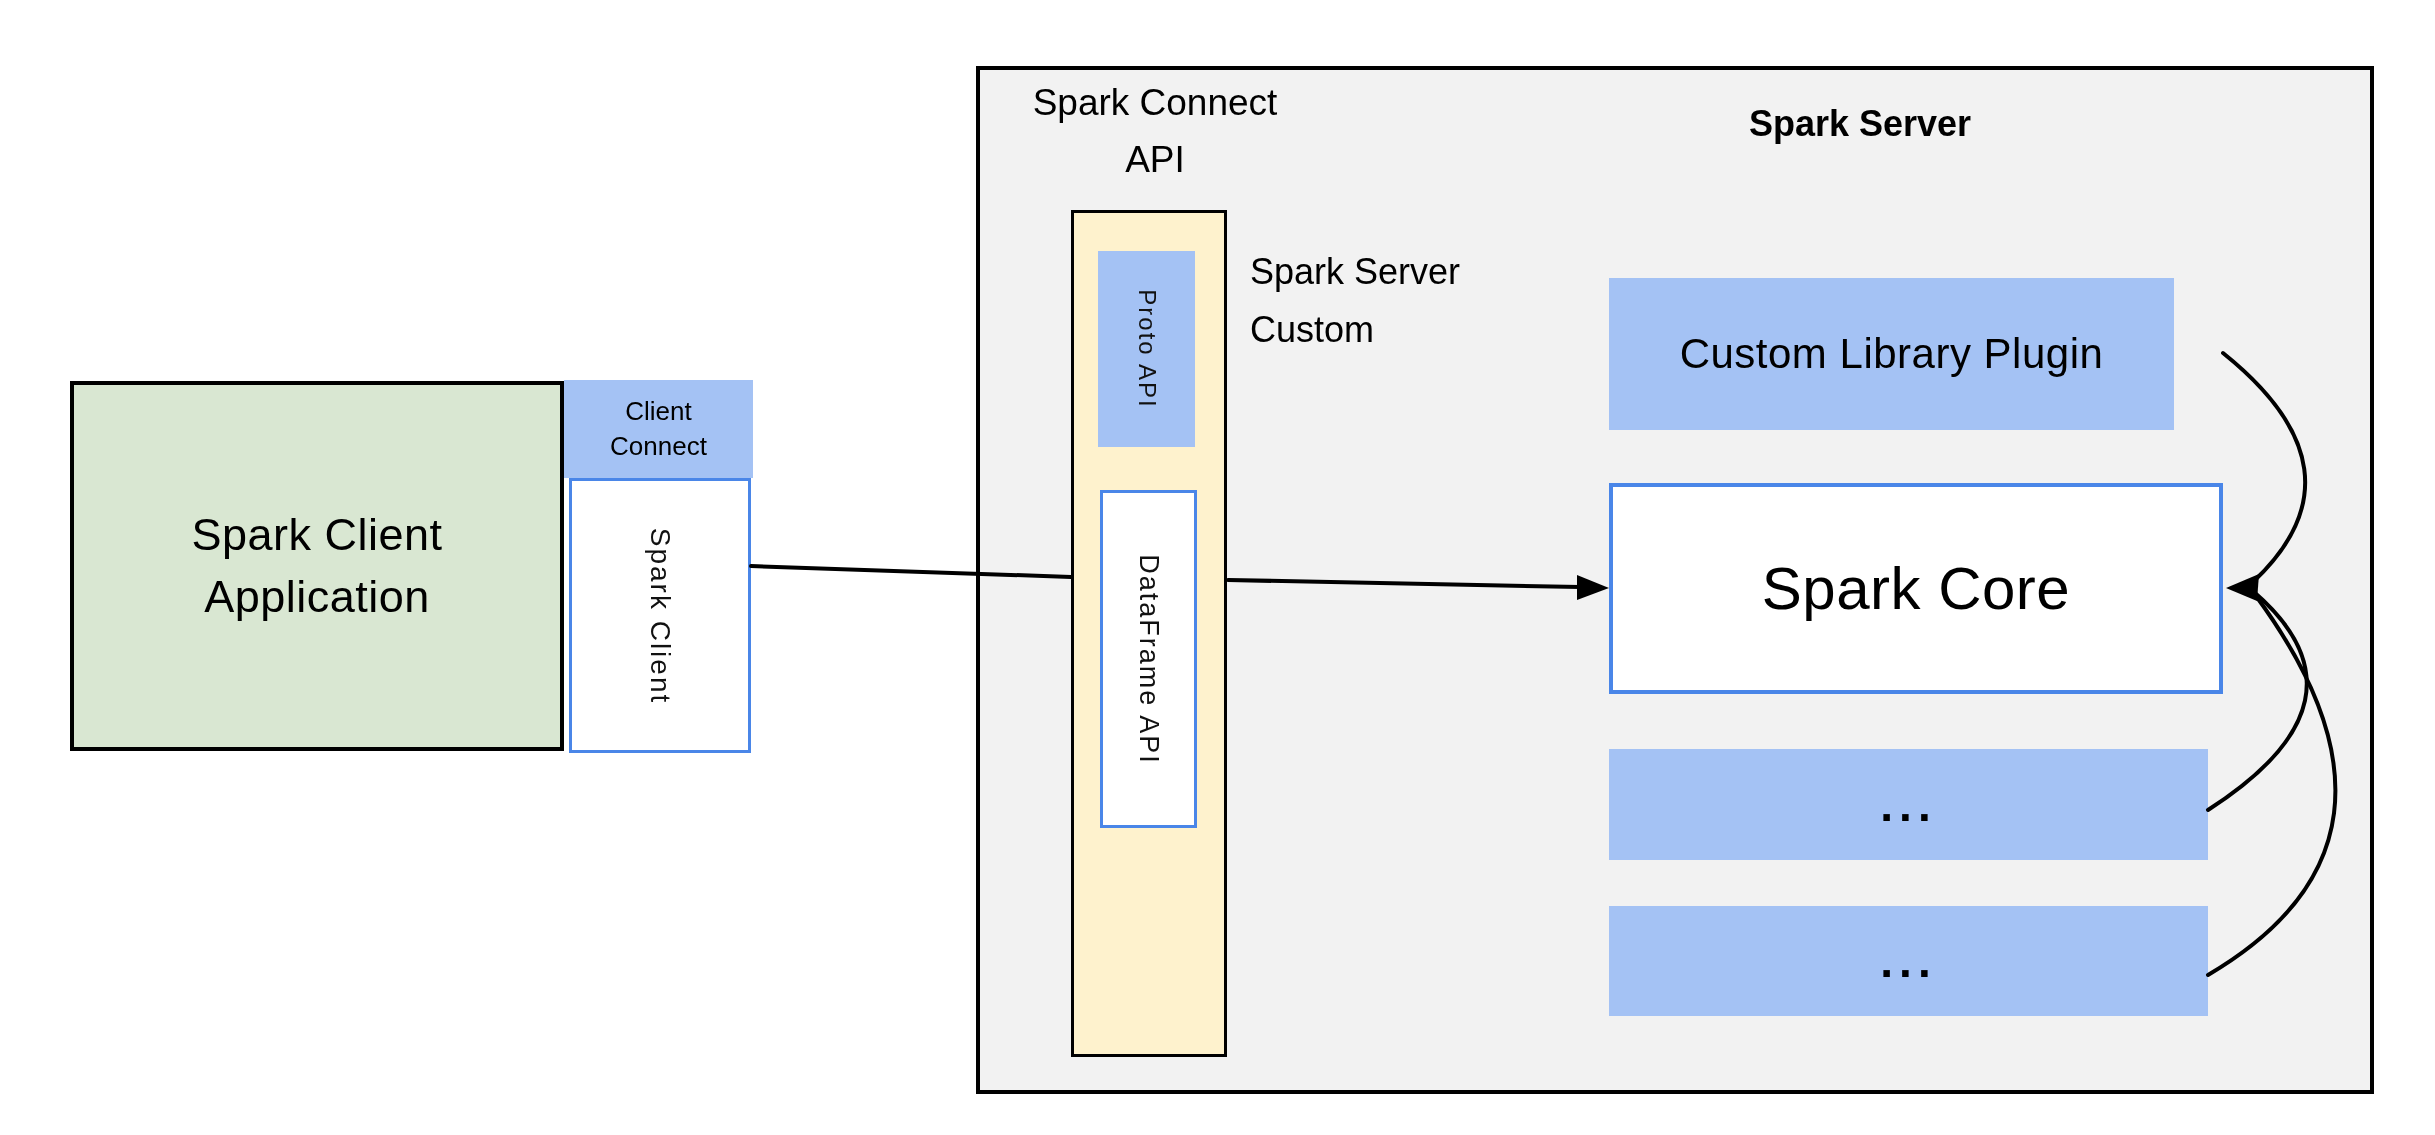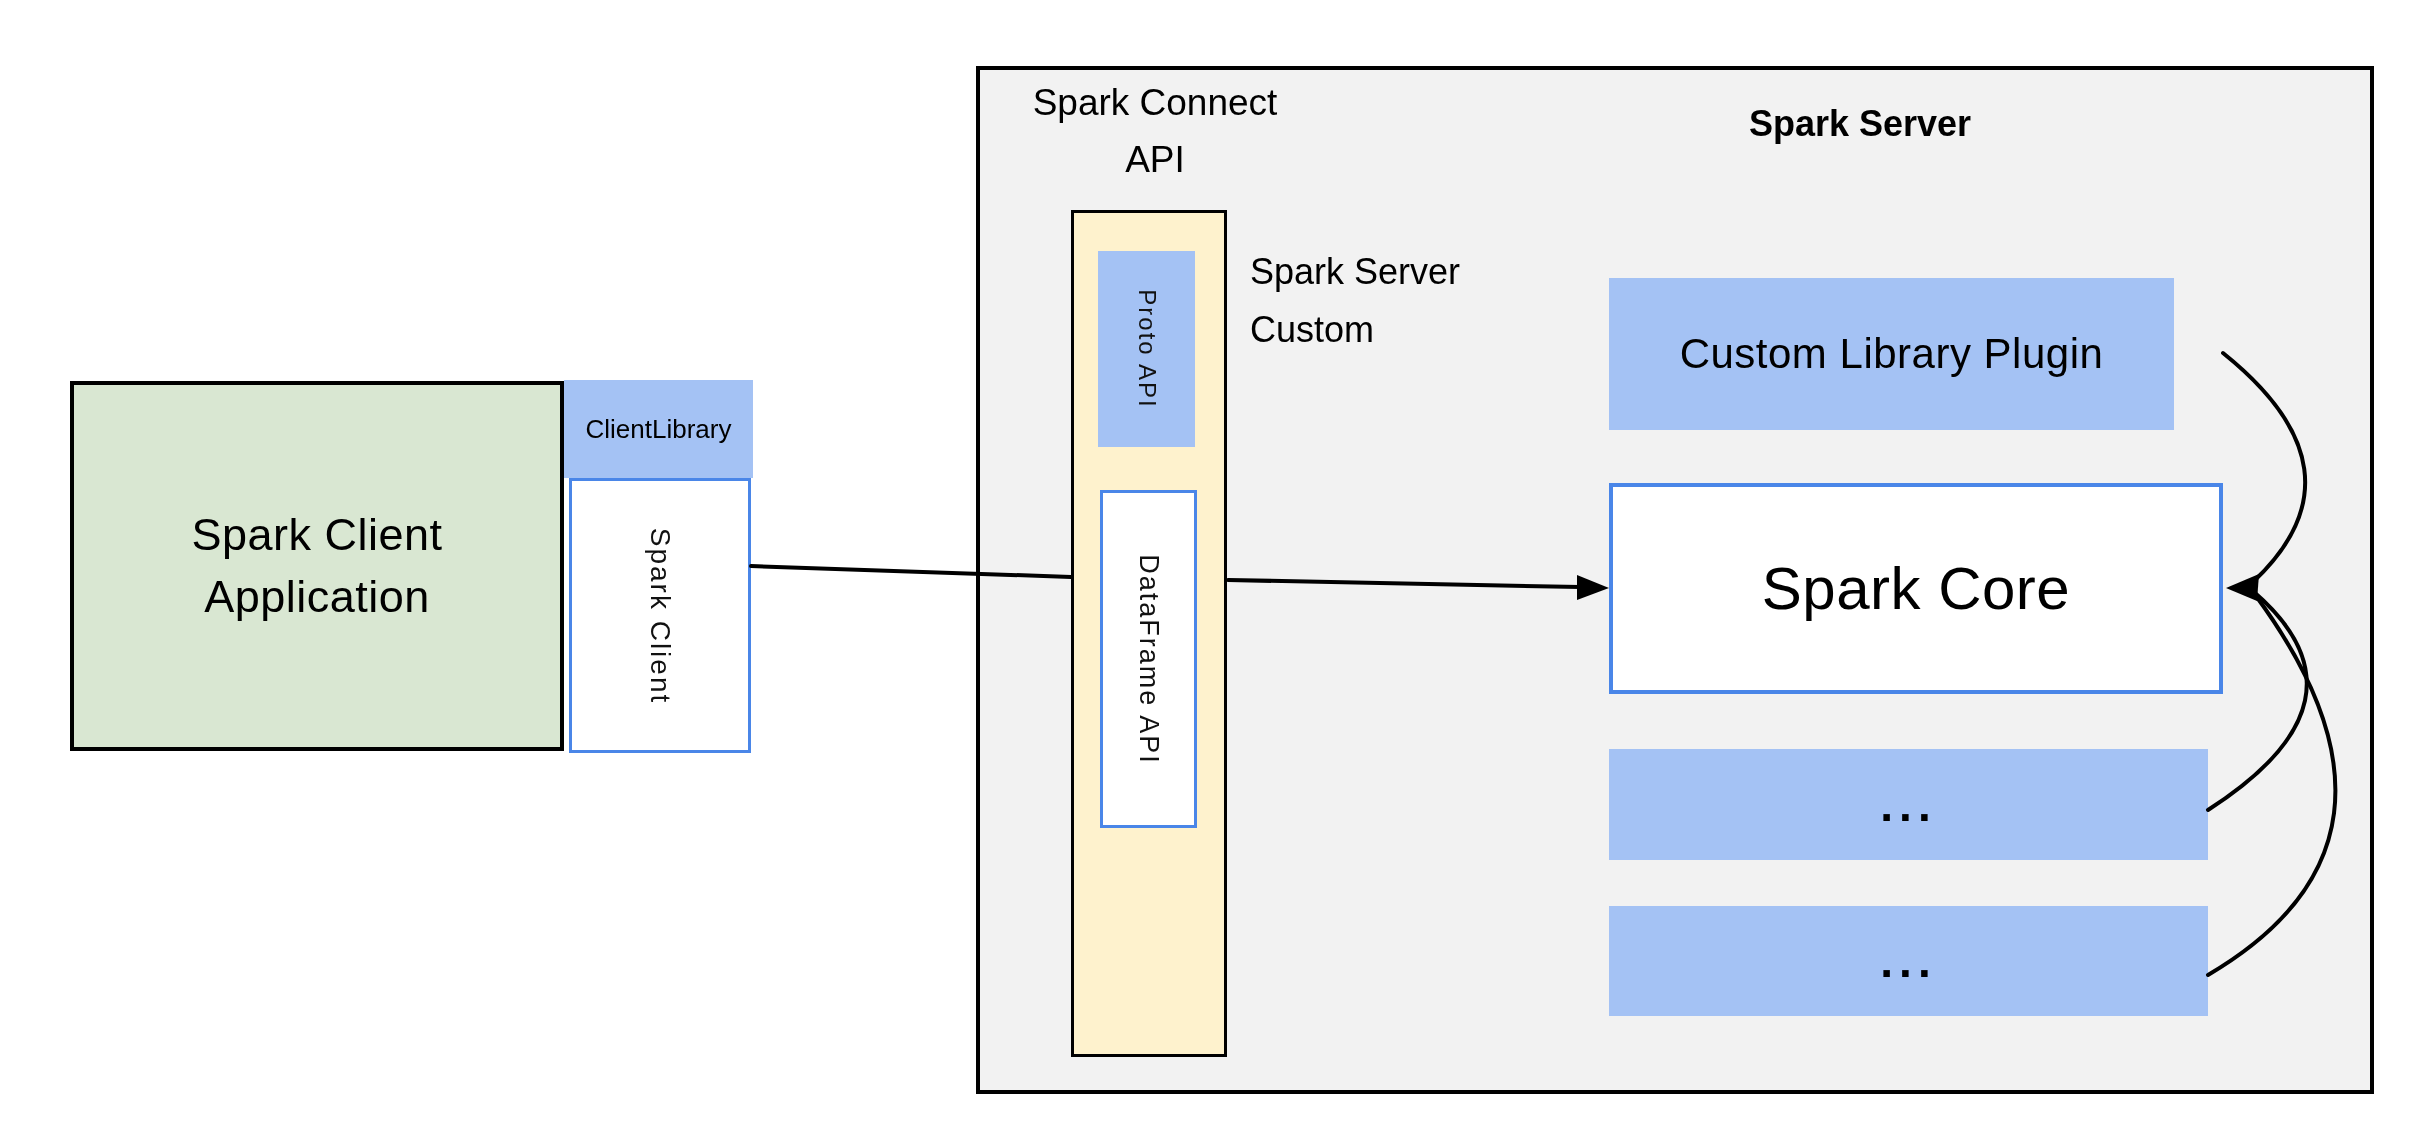--- a/index.html
+++ b/index.html
@@ -11,21 +11,21 @@
 
   
   .green-box {
     left: 70px; top: 381px; width: 494px; height: 370px;
     background: #d9e7d2; border: 4px solid #000000;
     flex-direction: column; text-align: center;
     font-size: 45px; line-height: 62px; letter-spacing: 0.5px;
   }
   .client-package {
     left: 564px; top: 380px; width: 189px; height: 98px;
-    background: #a4c2f4; flex-direction: row; text-align: center;
+    background: #a4c2f4; flex-direction: column; text-align: center;
     font-size: 26px; line-height: 35px;
   }
   .spark-client {
     left: 569px; top: 478px; width: 182px; height: 275px;
     background: #ffffff; border: 3px solid #4a86e8;
   }
 
   
   .outer-box {
     left: 976px; top: 66px; width: 1398px; height: 1028px;
@@ -97,21 +97,21 @@
     <div>Spark Server</div>
     <div>Custom</div>
   </div>
 
   <div class="box green-box">
     <div>Spark Client</div>
     <div>Application</div>
   </div>
   <div class="box client-package">
     <div>Client</div>
-    <div>Library</div>
+    <div>Connect</div>
   </div>
   <div class="box spark-client">
     <span class="vtext" style="font-size:28px">Spark Client</span>
   </div>
 
   <div class="cream-box"></div>
   <div class="box proto-api">
     <span class="vtext">Proto API</span>
   </div>
   <div class="box dataframe-api">

